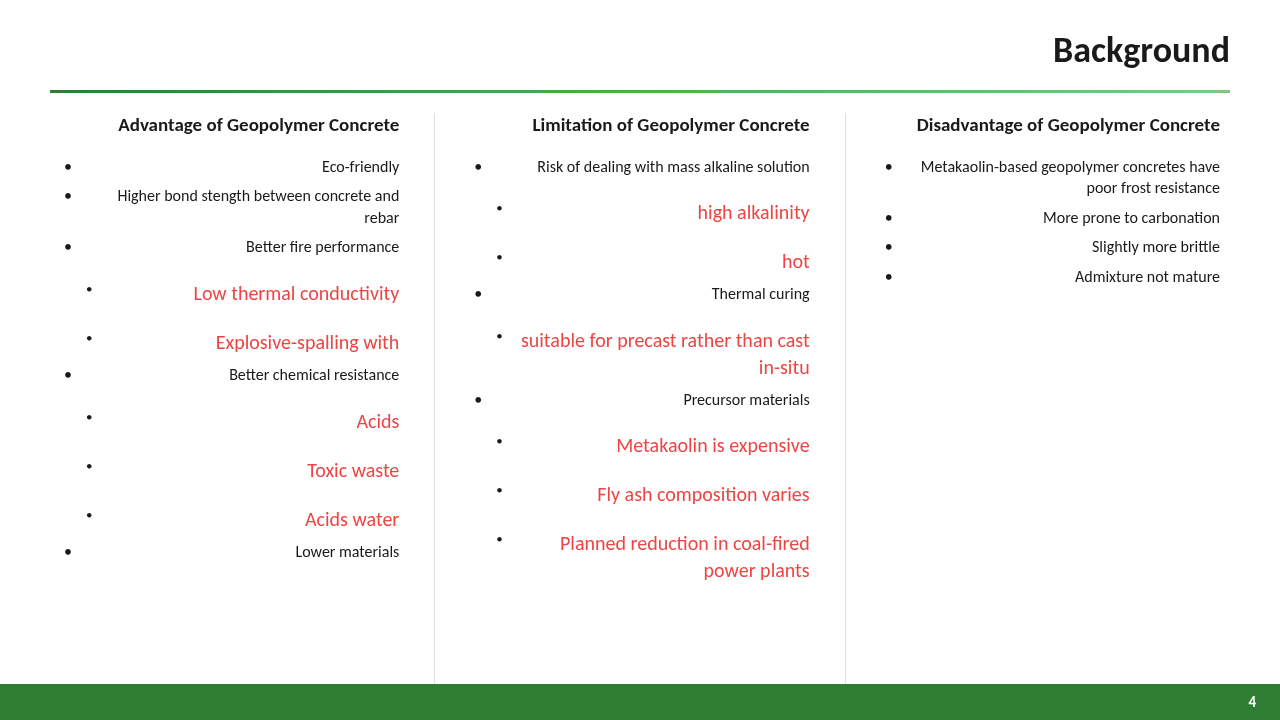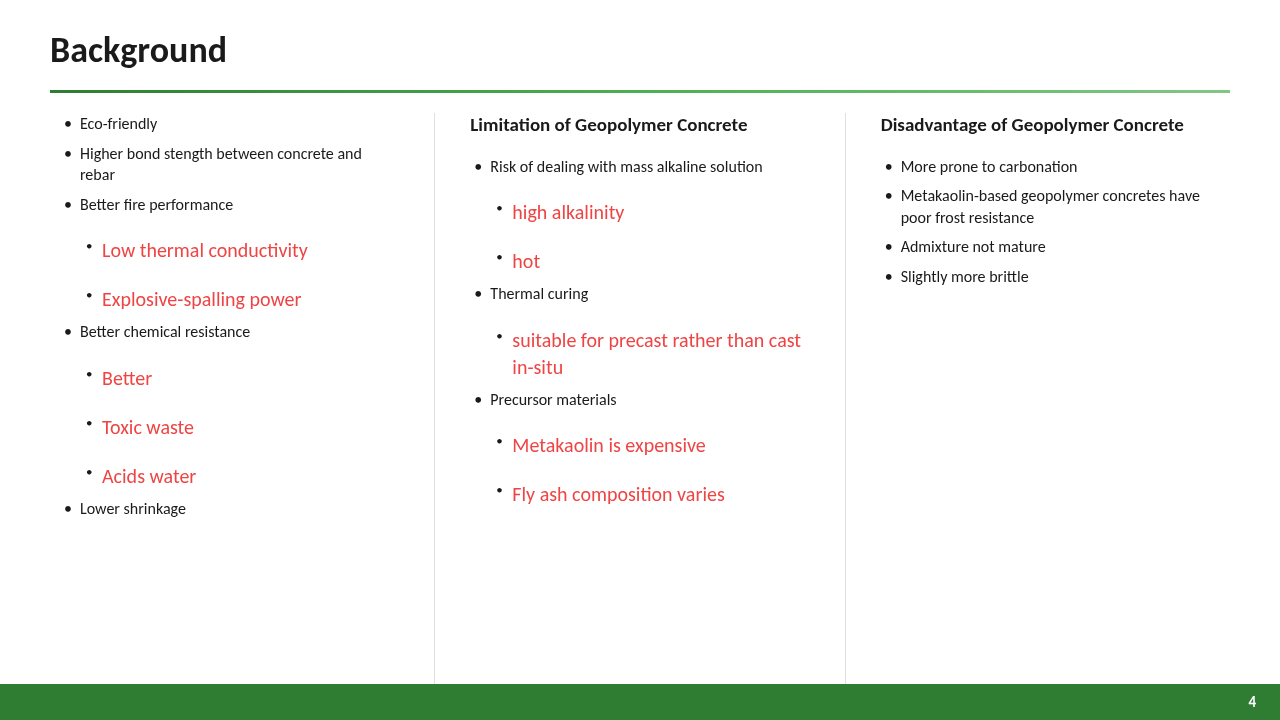--- a/index.html
+++ b/index.html
@@ -15,20 +15,21 @@
       font-family: 'Calibri', 'Segoe UI', Arial, sans-serif;
       overflow: hidden;
       position: relative;
     }
 
     .slide {
       width: 1280px;
       height: 720px;
       background: #ffffff;
       position: relative;
+      text-align: right;
     }
 
     .header {
       padding: 28px 50px 10px 50px;
     }
 
     .header-title {
       font-size: 36px;
       font-weight: 700;
       color: #1a1a1a;
@@ -140,37 +141,38 @@
 
 <div class="slide">
   <div class="header">
     <h1 class="header-title">Background</h1>
   </div>
   <div class="header-line"></div>
 
   <div class="content">
 
     <div class="column">
+      <div class="column-title">Advantage of Geopolymer Concrete</div>
       <ul class="main-list">
         <li>Eco-friendly</li>
         <li>Higher bond stength between concrete and rebar</li>
         <li>Better fire performance
           <ul class="sub-list">
             <li>Low thermal conductivity</li>
-            <li>Explosive-spalling power</li>
+            <li>Explosive-spalling with</li>
           </ul>
         </li>
         <li>Better chemical resistance
           <ul class="sub-list">
-            <li>Better</li>
+            <li>Acids</li>
             <li>Toxic waste</li>
             <li>Acids water</li>
           </ul>
         </li>
-        <li>Lower shrinkage</li>
+        <li>Lower materials</li>
       </ul>
     </div>
 
     <div class="divider"></div>
 
     <div class="column">
       <div class="column-title">Limitation of Geopolymer Concrete</div>
       <ul class="main-list">
         <li>Risk of dealing with mass alkaline solution
           <ul class="sub-list">
@@ -180,34 +182,35 @@
         </li>
         <li>Thermal curing
           <ul class="sub-list">
             <li>suitable for precast rather than cast in-situ</li>
           </ul>
         </li>
         <li>Precursor materials
           <ul class="sub-list">
             <li>Metakaolin is expensive</li>
             <li>Fly ash composition varies</li>
+            <li>Planned reduction in coal-fired power plants</li>
           </ul>
         </li>
       </ul>
     </div>
 
     <div class="divider"></div>
 
     <div class="column">
       <div class="column-title">Disadvantage of Geopolymer Concrete</div>
       <ul class="main-list">
+        <li>Metakaolin-based geopolymer concretes have poor frost resistance</li>
         <li>More prone to carbonation</li>
-        <li>Metakaolin-based geopolymer concretes have poor frost resistance</li>
+        <li>Slightly more brittle</li>
         <li>Admixture not mature</li>
-        <li>Slightly more brittle</li>
       </ul>
     </div>
   </div>
 
   <div class="footer">
     <span class="page-number">4</span>
   </div>
 </div>
 
 </body></html>

